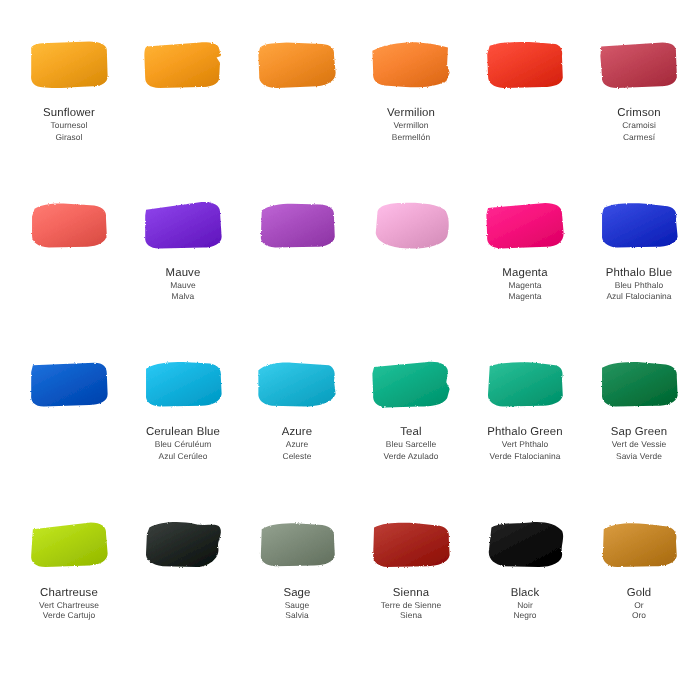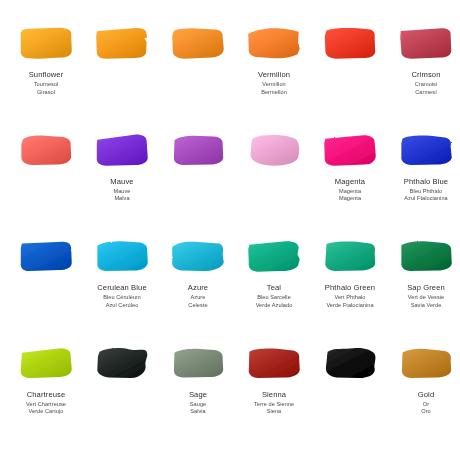--- a/index.html
+++ b/index.html
@@ -596,20 +596,25 @@
               </linearGradient>
               <filter id="f22" x="-12%" y="-12%" width="124%" height="124%">
                 <feTurbulence type="fractalNoise" baseFrequency="0.55" numOctaves="3" seed="157" result="n"></feTurbulence>
                 <feDisplacementMap in="SourceGraphic" in2="n" scale="2.6" xChannelSelector="R" yChannelSelector="G"></feDisplacementMap>
               </filter>
             </defs>
             <path d="M10,10 C22,3 40,6 56,4 C72,2 88,6 94,14 C98,22 92,32 94,40 C96,50 84,57 66,57 L26,56 C13,54 6,47 7,38 Z" fill="url(#g22)" filter="url(#f22)"></path>
           </svg>
         </div>
       </div>
+      <div class="labels">
+        <div class="name-en">Black</div>
+        <div class="name-fr">Noir</div>
+        <div class="name-es">Negro</div>
+      </div>
     </div>
     <div class="cell">
       <div class="swatch-wrap">
         <div class="swatch">
           <svg viewBox="0 0 100 64" preserveAspectRatio="none">
             <defs>
               <linearGradient id="g23" x1="0" y1="0" x2="0.85" y2="1">
                 <stop offset="0%" stop-color="#da9c40"></stop>
                 <stop offset="45%" stop-color="#C4862A"></stop>
                 <stop offset="100%" stop-color="#aa6c10"></stop>

